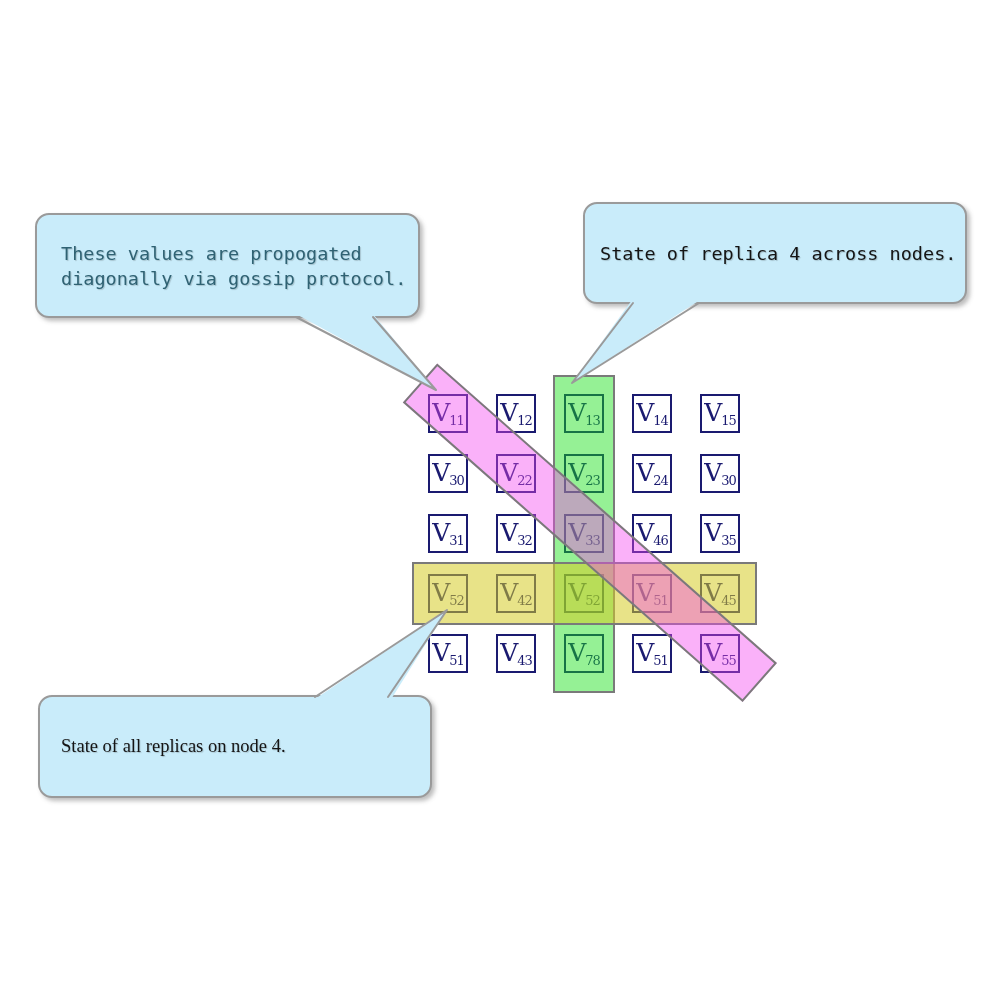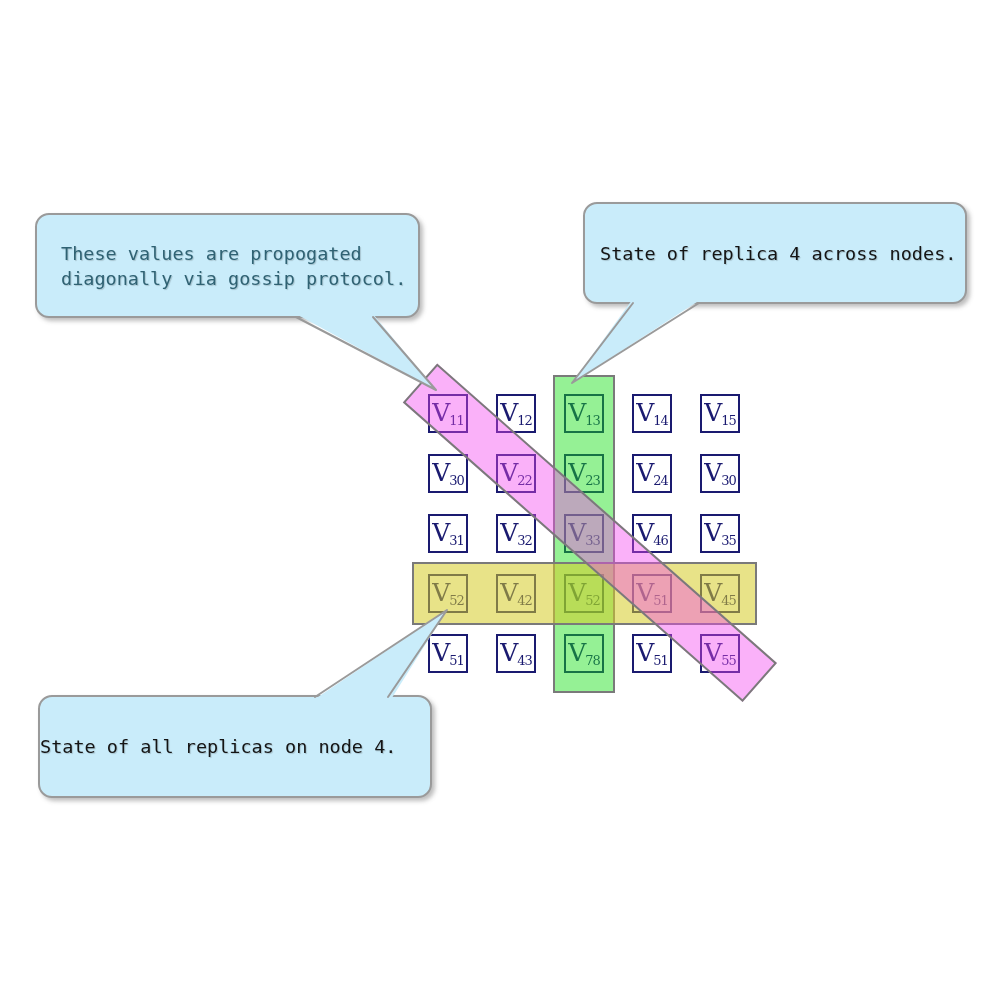--- a/index.html
+++ b/index.html
@@ -36,21 +36,21 @@
   .callout{
     position:absolute;box-sizing:border-box;z-index:5;
     background:var(--callout-bg,#c9ecfa);border:2px solid var(--callout-border,#9a9a9a);
     border-radius:14px;box-shadow:3px 3px 4px rgba(110,110,110,.45);
     display:flex;flex-direction:column;justify-content:center;
     font-size:18.5px;line-height:25px;white-space:nowrap;
     text-shadow:1px 1px 1px rgba(0,0,0,.18);
   }
   .callout-gossip{left:35px;top:213px;width:385px;height:105px;padding-left:24px;color:var(--gossip-text,#2f6273);}
   .callout-replica{left:583px;top:202px;width:384px;height:102px;padding-left:15px;color:var(--note-text,#111);}
-  .callout-node{left:38px;top:695px;width:394px;height:103px;color:var(--note-text,#111);}
+  .callout-node{left:38px;top:695px;width:394px;height:103px;padding-left:21px;color:var(--note-text,#111);font-family:Liberation Serif, serif;}
   
   .tails{position:absolute;left:0;top:0;z-index:6;pointer-events:none;}
   .tailfill{fill:var(--callout-bg,#c9ecfa);stroke:none;}
   .tailstroke{stroke:var(--callout-border,#9a9a9a);stroke-width:2;fill:none;stroke-linecap:round;}
 </style>
 </head>
 <body>
 
 <div class="stage">
 

